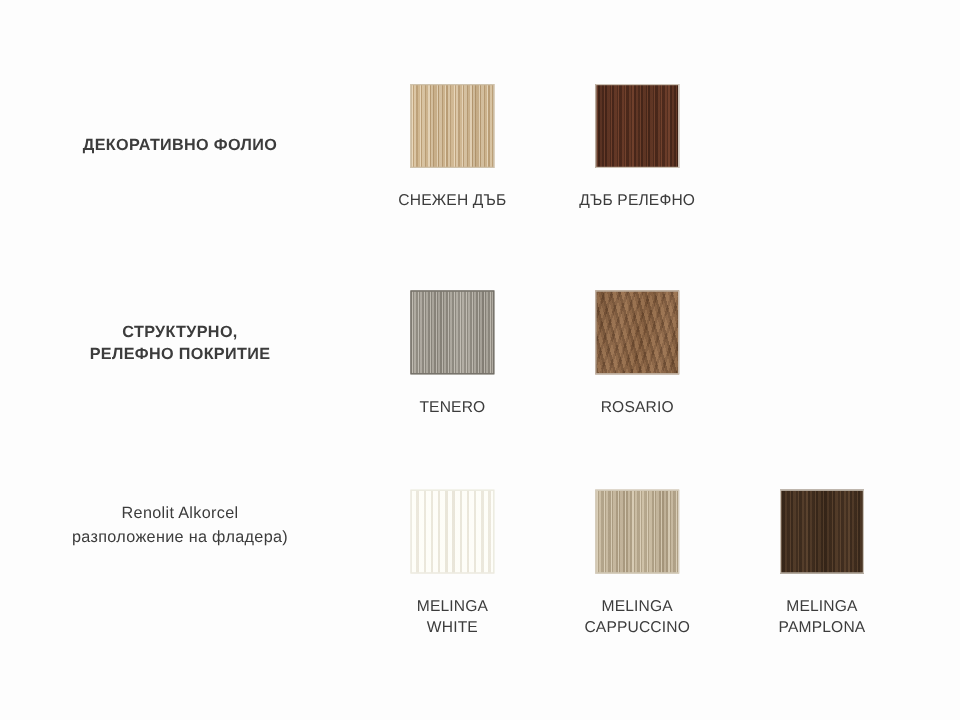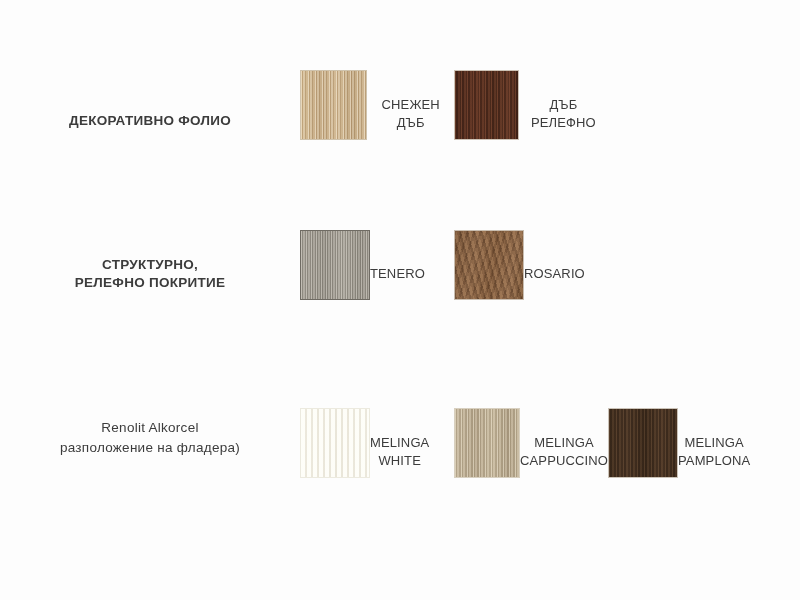--- a/index.html
+++ b/index.html
@@ -24,21 +24,21 @@
 
   
   .row {
     position: absolute;
     left: 0;
     width: 800px;
     display: flex;
     align-items: flex-start;
   }
   #row-1 { top: 70px; }
-  #row-2 { top: 230px; }
+  #row-2 { top: 242px; }
   #row-3 { top: 408px; }
 
   
   .row-label {
     width: 300px;
     flex: 0 0 300px;
     text-align: center;
     font-size: 13.5px;
     font-weight: bold;
     letter-spacing: 0.02em;
@@ -59,21 +59,21 @@
   
   .swatch-track {
     flex: 1 1 auto;
     display: flex;
     align-items: flex-start;
   }
   .swatch-cell {
     width: 154px;
     flex: 0 0 154px;
     display: flex;
-    flex-direction: row;
+    flex-direction: column;
     align-items: center;
   }
   .swatch-cell.spacer { visibility: hidden; }
 
   .swatch {
     width: 70px;
     height: 70px;
     position: relative;
     overflow: hidden;
     box-sizing: border-box;

